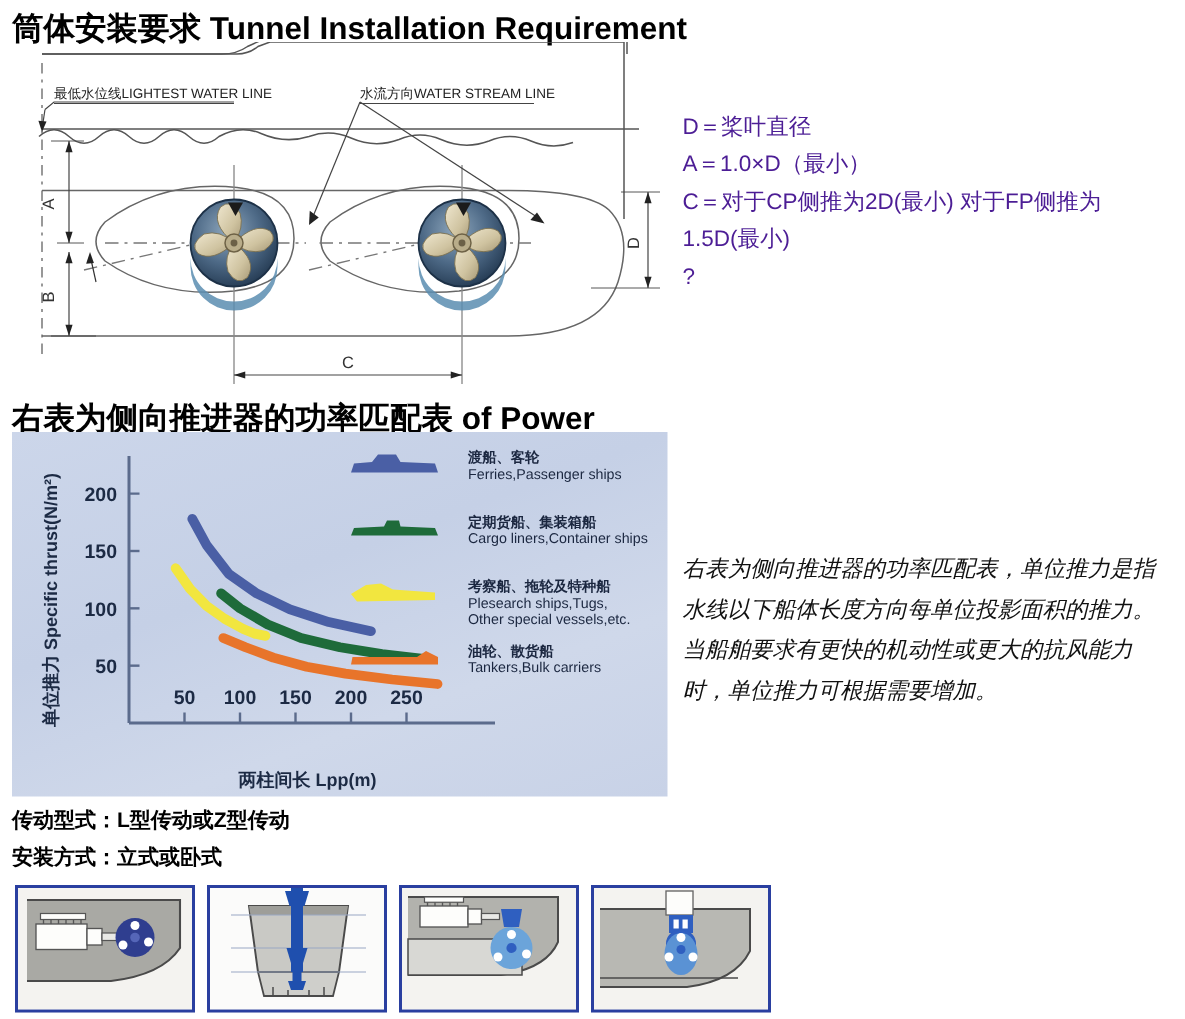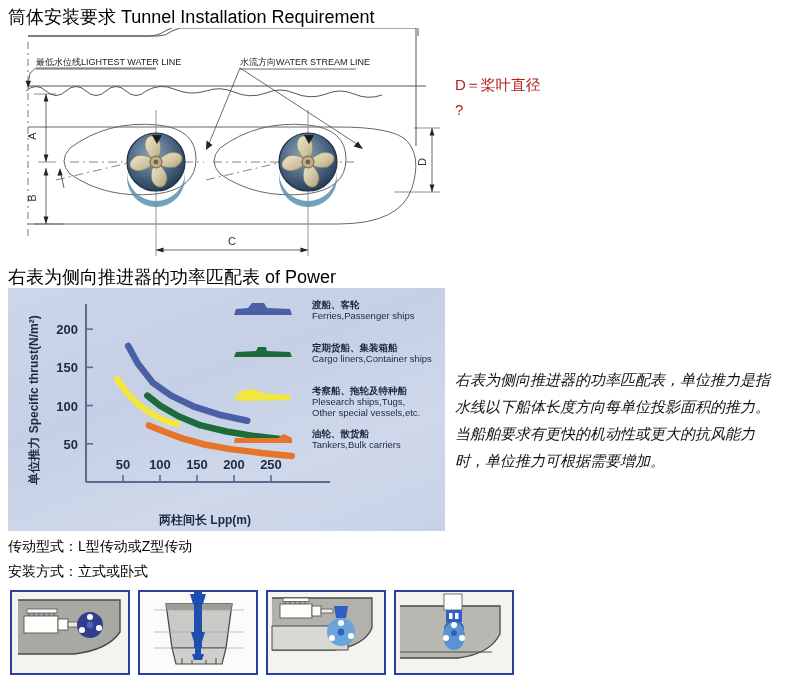--- a/index.html
+++ b/index.html
@@ -10,22 +10,22 @@
   body {
     width: 790px;
     height: 679px;
     position: relative;
     font-family: "Liberation Sans", "DejaVu Sans", sans-serif;
     overflow: hidden;
     color: #000;
   }
   .heading {
     position: absolute;
-    font-weight: normal;
-    font-size: 18px;
+    font-weight: bold;
+    font-size: 21px;
     letter-spacing: 0px;
     white-space: nowrap;
   }
   #title-tunnel { left: 8px; top: 5px; }
   #title-power  { left: 8px; top: 265px; }
 
   
   #tunnel-diagram {
     position: absolute;
     left: 8px; top: 28px;
@@ -44,21 +44,21 @@
     fill: #222;
   }
 
   
   #spec-list {
     position: absolute;
     left: 455px; top: 72px;
     width: 325px;
     font-size: 15px;
     line-height: 25px;
-    color: #b91c1c;
+    color: #4c1d95;
   }
   #spec-list div { white-space: pre-wrap; }
 
   
   #power-chart {
     position: absolute;
     left: 8px; top: 288px;
     width: 437px; height: 243px;
     background: linear-gradient(160deg,#ccd6ea 0%,#c5d0e6 40%,#cfd8ea 70%,#c8d2e7 100%);
     overflow: hidden;
@@ -90,21 +90,21 @@
     width: 320px;
     font-size: 15px;
     line-height: 27px;
     color: #111;
     font-style: italic;
   }
 
   
   .spec-line {
     position: absolute;
-    font-weight: normal;
+    font-weight: bold;
     font-size: 14px;
     white-space: nowrap;
   }
   #drive-type  { left: 8px; top: 538px; }
   #mount-type  { left: 8px; top: 563px; text-align: center; }
 
   
   #panel-strip {
     position: absolute;
     left: 10px; top: 590px;
@@ -241,20 +241,22 @@
   <polygon points="300,222 292.5,219.6 292.5,224.4" fill="#222"></polygon>
   <text class="dim-text" x="224" y="217" text-anchor="middle">C</text>
 
   <text class="note-label" x="28" y="37">最低水位线LIGHTEST WATER LINE</text>
   <text class="note-label" x="232" y="37">水流方向WATER STREAM LINE</text>
 </svg>
 </div>
 
 <div id="spec-list">
   <div>D＝桨叶直径</div>
+  <div>A＝1.0×D（最小）</div>
+  <div>C＝对于CP侧推为2D(最小) 对于FP侧推为1.5D(最小)</div>
   <div>?</div>
 </div>
 
 <div id="power-chart">
 <svg width="437" height="243" viewBox="0 0 437 243" xmlns="http://www.w3.org/2000/svg">
   <g id="chart-axes">
         <line x1="78" y1="16" x2="78" y2="194" class="axis-line"></line>
         <line x1="78" y1="194" x2="322" y2="194" class="axis-line"></line>
         <line x1="78" y1="155.77777777777777" x2="85" y2="155.77777777777777" class="tick-line"></line>
         <text x="70" y="160.77777777777777" text-anchor="end" class="tick-label">50</text>

